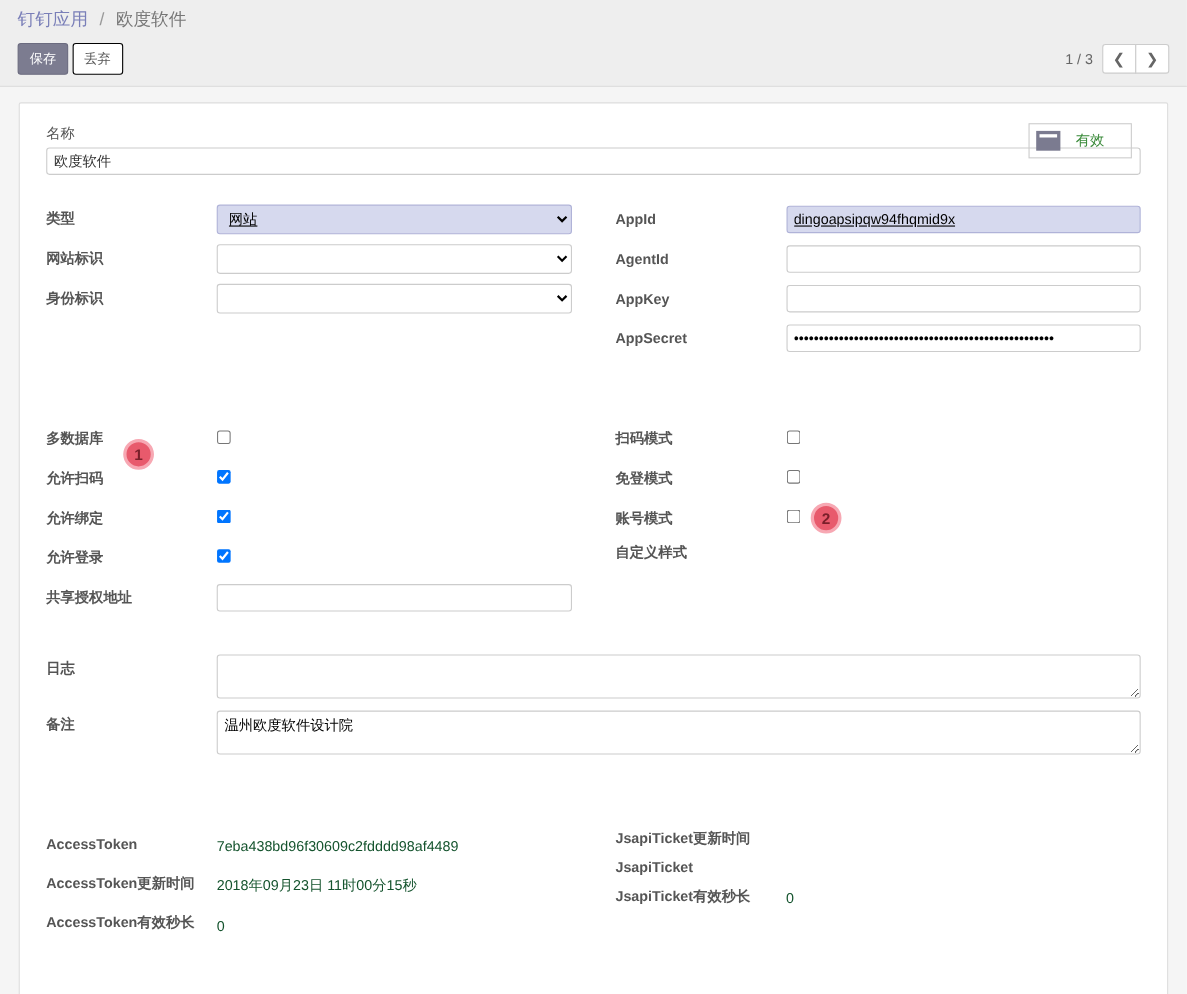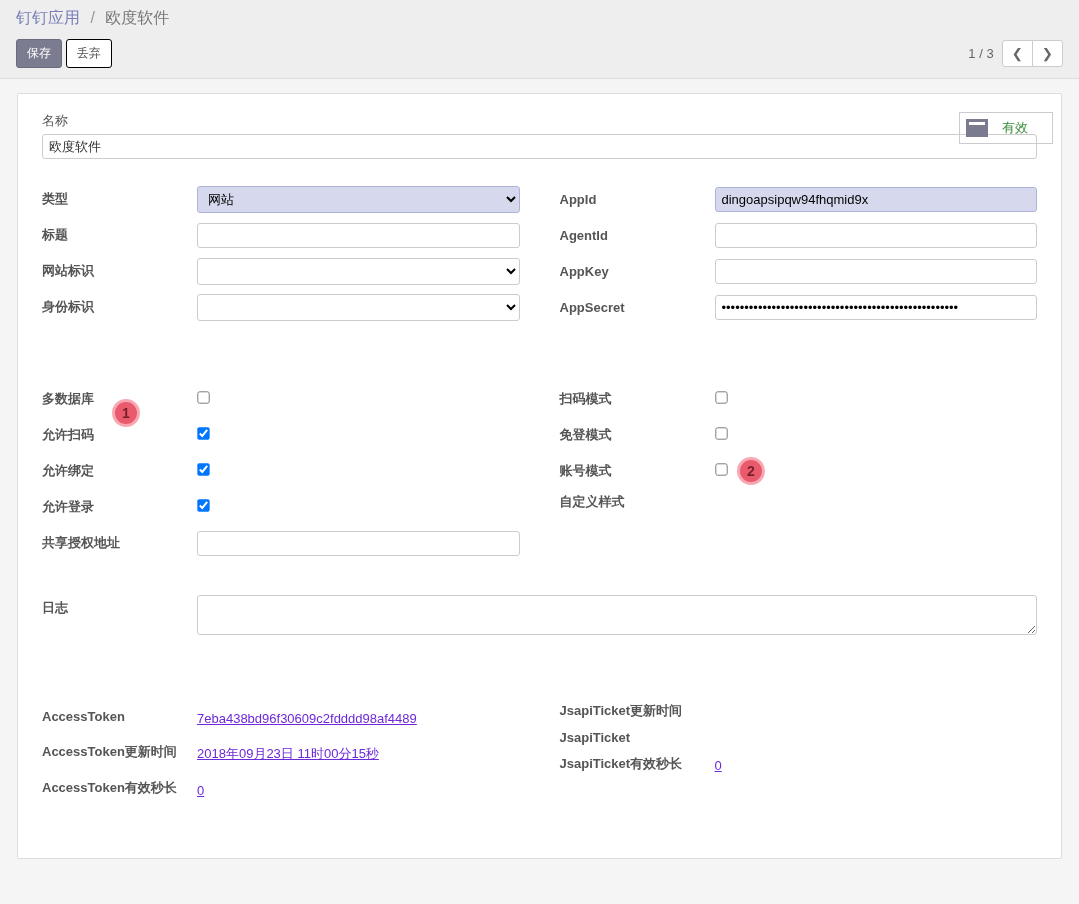--- a/index.html
+++ b/index.html
@@ -66,21 +66,21 @@
   background: #fff;
   border: 1px solid #ddd;
   border-radius: 2px;
   padding: 18px 24px;
   max-width: 1045px;
   margin: 0 auto;
   position: relative;
 }
 .status-box {
   position: absolute;
-  right: 8px;
+  right: 32px;
   top: 18px;
   border: 1px solid #ccc;
   display: flex;
   align-items: center;
   padding: 6px 24px 6px 6px;
   gap: 14px;
 }
 .status-icon {
   width: 22px;
   height: 18px;
@@ -132,36 +132,37 @@
   padding: 4px 6px;
   border: 1px solid #ccc;
   border-radius: 3px;
   font-size: 13px;
   font-family: inherit;
   background: #fff;
 }
 select.highlighted, input.highlighted {
   background: #d6d9ee;
   border-color: #b0b3d8;
+  text-decoration: underline;
 }
 textarea { resize: vertical; min-height: 40px; }
 .section-gap { height: 30px; }
 .wide-row {
   display: flex;
   margin-bottom: 8px;
 }
 .wide-row .lbl {
   width: 155px;
   flex-shrink: 0;
   color: #555;
   font-weight: bold;
   padding-top: 4px;
 }
 .wide-row .fld { flex: 1; }
-.static-val { color: #6d28d9; padding-top: 4px; text-decoration: underline; }
+.static-val { color: #14532d; padding-top: 4px; }
 input[type="checkbox"] { transform: scale(0.95); }
 .annotation {
   position: absolute;
   width: 28px;
   height: 28px;
   border-radius: 50%;
   background: #e85a6c;
   border: 3px solid #f7a8b3;
   display: flex;
   align-items: center;
@@ -207,24 +208,20 @@
     <div class="title-label">名称</div>
     <input class="title-input" type="text" value="欧度软件" style="">
 
     <div class="form-grid" style="position:relative;">
       <div class="col">
         <div class="row">
           <span class="lbl">类型</span>
           <span class="fld"><select class="highlighted"><option>网站</option></select></span>
         </div>
         <div class="row">
-          <span class="lbl">标题</span>
-          <span class="fld"><input type="text" value="" style=""></span>
-        </div>
-        <div class="row">
           <span class="lbl">网站标识</span>
           <span class="fld"><select><option></option></select></span>
         </div>
         <div class="row">
           <span class="lbl">身份标识</span>
           <span class="fld"><select><option></option></select></span>
         </div>
       </div>
       <div class="col">
         <div class="row">
@@ -292,20 +289,24 @@
         </div>
       </div>
     </div>
 
     <div class="section-gap"></div>
 
     <div class="wide-row">
       <span class="lbl">日志</span>
       <span class="fld"><textarea rows="2" style=""></textarea></span>
     </div>
+    <div class="wide-row">
+      <span class="lbl">备注</span>
+      <span class="fld"><textarea rows="2" style="">温州欧度软件设计院</textarea></span>
+    </div>
 
     <div class="section-gap"></div>
 
     <div class="form-grid">
       <div class="col">
         <div class="row">
           <span class="lbl">AccessToken</span>
           <span class="static-val">7eba438bd96f30609c2fdddd98af4489</span>
         </div>
         <div class="row">

